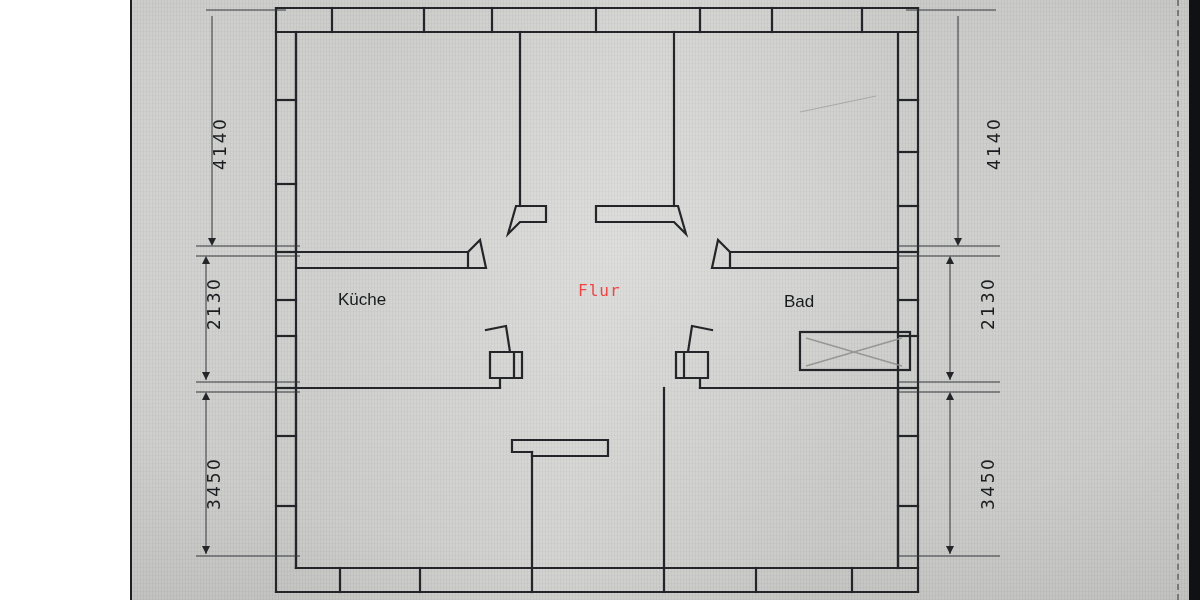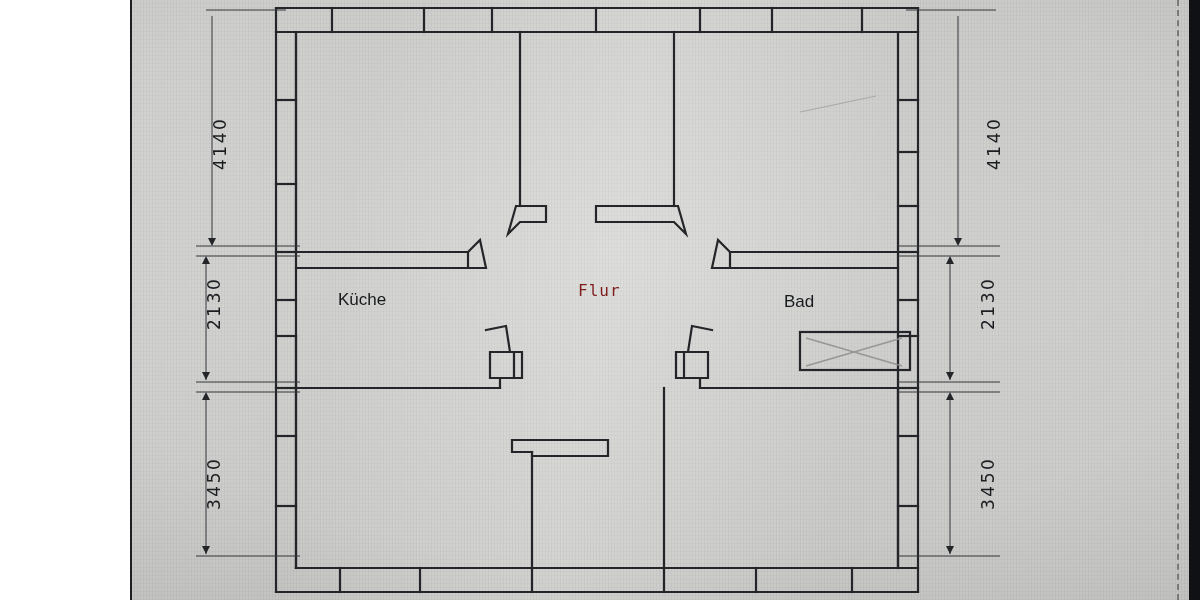--- a/index.html
+++ b/index.html
@@ -22,21 +22,21 @@
   .dash-right{position:absolute;left:1177px;top:0;width:0;height:600px;
               border-left:2px dashed #6d6d6e;opacity:.85;}
 
   
   .dim{position:absolute;color:#1b1d20;font-family:"DejaVu Sans",sans-serif;
        font-size:17px;letter-spacing:2.5px;white-space:nowrap;
        transform-origin:0 0;transform:rotate(-90deg);font-weight:400;}
 
   .roomlbl{position:absolute;color:#17191c;font-family:"Liberation Sans",sans-serif;
            font-size:17px;white-space:nowrap;}
-  .roomlbl.mono{font-family:"DejaVu Sans Mono",monospace;font-size:16px;letter-spacing:1px;color:#7f1d1d;}
+  .roomlbl.mono{font-family:"DejaVu Sans Mono",monospace;font-size:16px;letter-spacing:1px;color:#ef4444;}
   svg{position:absolute;left:0;top:0;overflow:visible;}
 </style>
 </head>
 <body>
 
 <div id="stage">
 
   <div class="paper"></div>
   <div class="paper-shade"></div>
   <div class="edge-left"></div>

